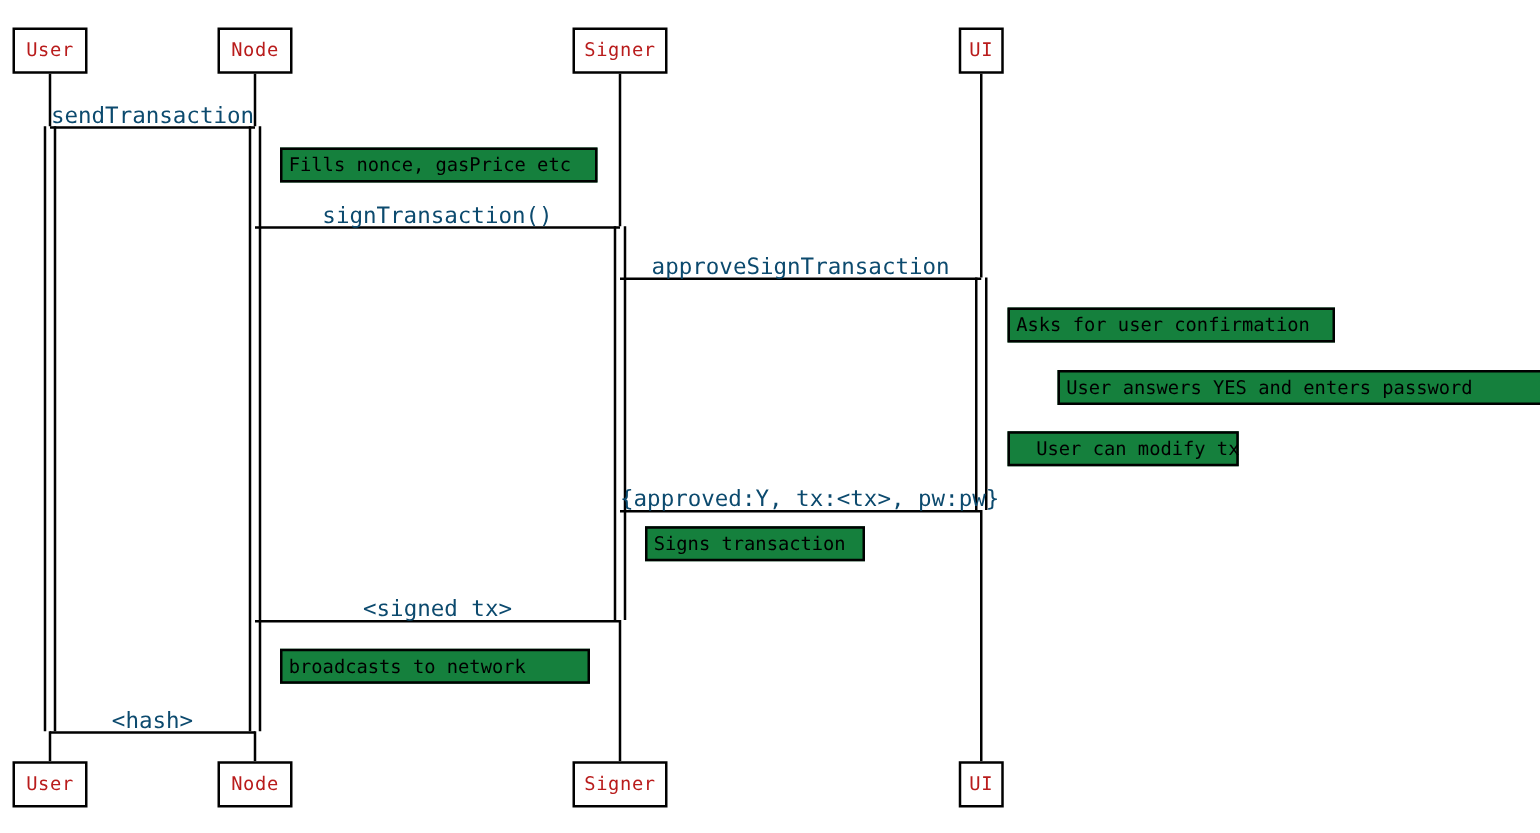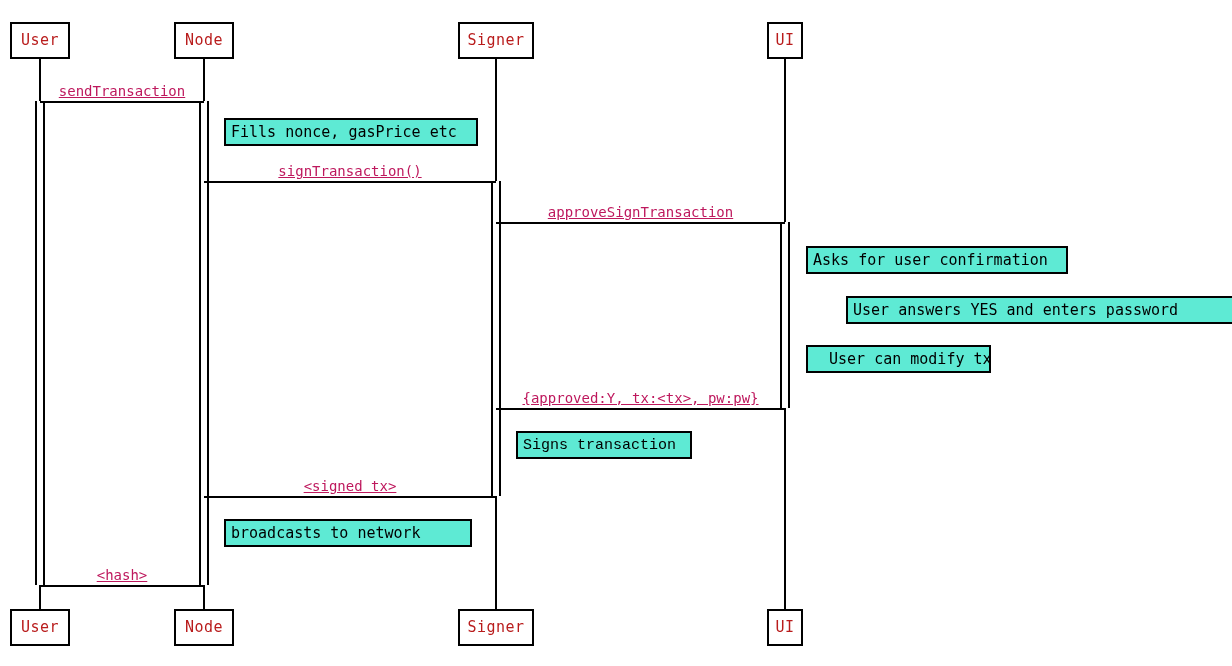--- a/index.html
+++ b/index.html
@@ -57,35 +57,34 @@
 
   
   .message-line {
     position: absolute;
     height: 2px;
     background: #000000;
     z-index: 4;
   }
   .message-label {
     position: absolute;
-    font-size: 14px;
+    font-size: 18px;
     line-height: 1;
-    color: #be185d;
+    color: #0c4a6e;
     white-space: nowrap;
     text-align: center;
     z-index: 5;
-    text-decoration: underline;
   }
 
   
   .note {
     position: absolute;
     box-sizing: border-box;
     border: 2px solid #000000;
-    background: #5eead4;
+    background: #15803d;
     height: 28px;
     display: flex;
     align-items: center;
     padding-left: 5px;
     font-size: 15px;
     line-height: 1;
     color: #000000;
     white-space: nowrap;
     overflow: visible;
     z-index: 7;
@@ -121,21 +120,21 @@
   <div class="message-line" id="mline-m5" style="left: 204px; top: 496px; width: 292px;"></div>
   <div class="message-label" id="mlabel-m5" style="left: 204px; width: 292px; top: 479px;">&lt;signed tx&gt;</div>
 
   <div class="message-line" id="mline-m6" style="left: 40px; top: 585px; width: 164px;"></div>
   <div class="message-label" id="mlabel-m6" style="left: 40px; width: 164px; top: 568px;">&lt;hash&gt;</div>
 
   <div class="note" id="note-n1" style="left: 224px; top: 118px; width: 254px;">Fills nonce, gasPrice etc</div>
   <div class="note" id="note-n2" style="left: 806px; top: 246px; width: 262px; text-align: right;">Asks for user confirmation</div>
   <div class="note" id="note-n3" style="left: 806px; top: 296px; width: 392px; margin-left: 40px;">User answers YES and enters password</div>
   <div class="note" id="note-n4" style="left: 806px; top: 345px; width: 185px; padding-left: 21px;">User can modify tx</div>
-  <div class="note" id="note-n5" style="left: 516px; top: 431px; width: 176px; font-family: Liberation Mono, monospace;">Signs transaction</div>
+  <div class="note" id="note-n5" style="left: 516px; top: 421px; width: 176px;">Signs transaction</div>
   <div class="note" id="note-n6" style="left: 224px; top: 519px; width: 248px;">broadcasts to network</div>
 
   <div class="participant-box" id="head-user" style="left: 10px; top: 22px; width: 60px; height: 37px;">User</div>
   <div class="participant-box" id="head-node" style="left: 174px; top: 22px; width: 60px; height: 37px;">Node</div>
   <div class="participant-box" id="head-signer" style="left: 458px; top: 22px; width: 76px; height: 37px;">Signer</div>
   <div class="participant-box" id="head-ui" style="left: 767px; top: 22px; width: 36px; height: 37px;">UI</div>
 
   <div class="participant-box" id="foot-user" style="left: 10px; top: 609px; width: 60px; height: 37px;">User</div>
   <div class="participant-box" id="foot-node" style="left: 174px; top: 609px; width: 60px; height: 37px;">Node</div>
   <div class="participant-box" id="foot-signer" style="left: 458px; top: 609px; width: 76px; height: 37px;">Signer</div>

